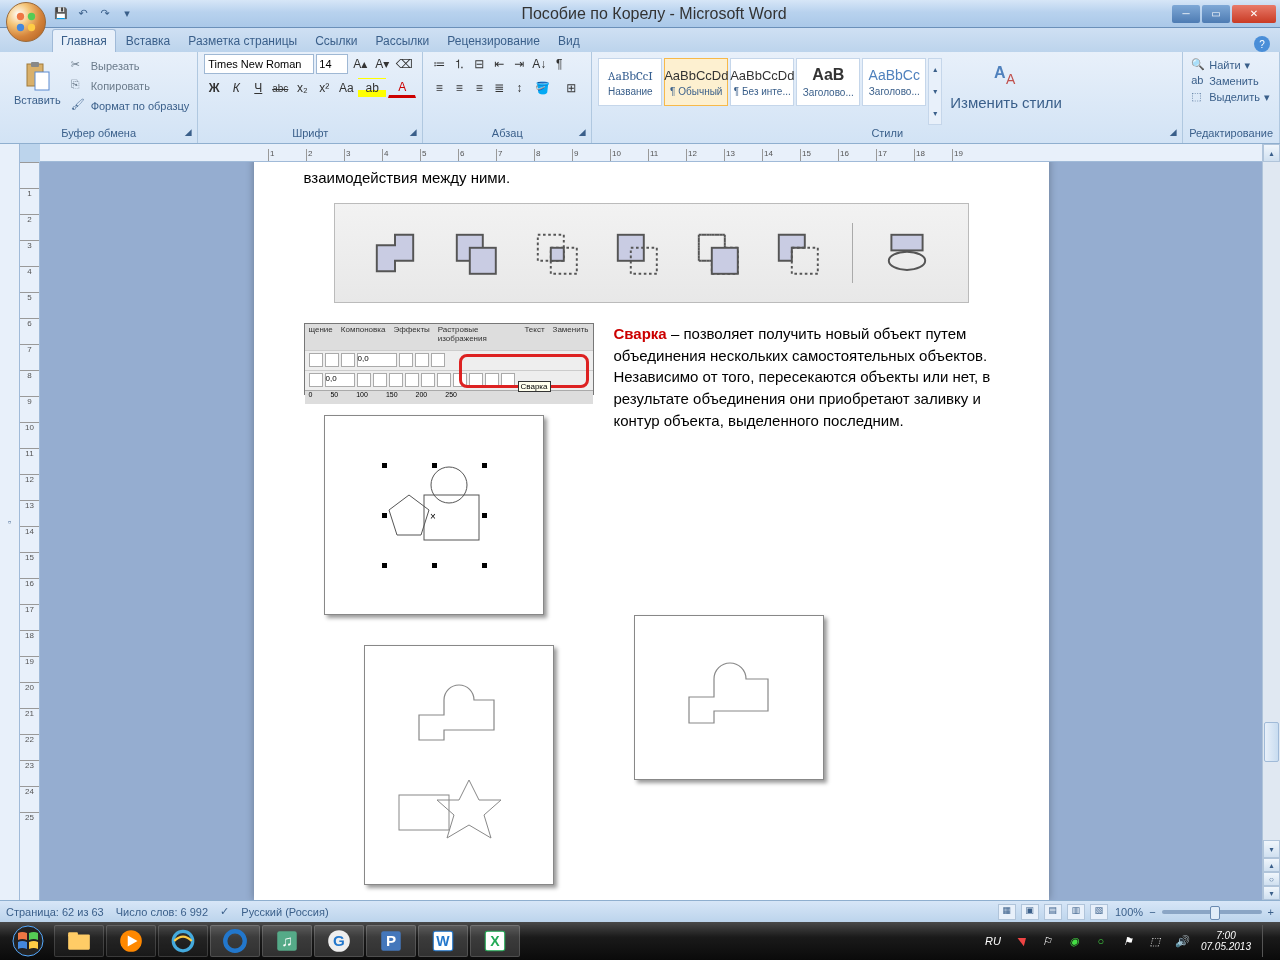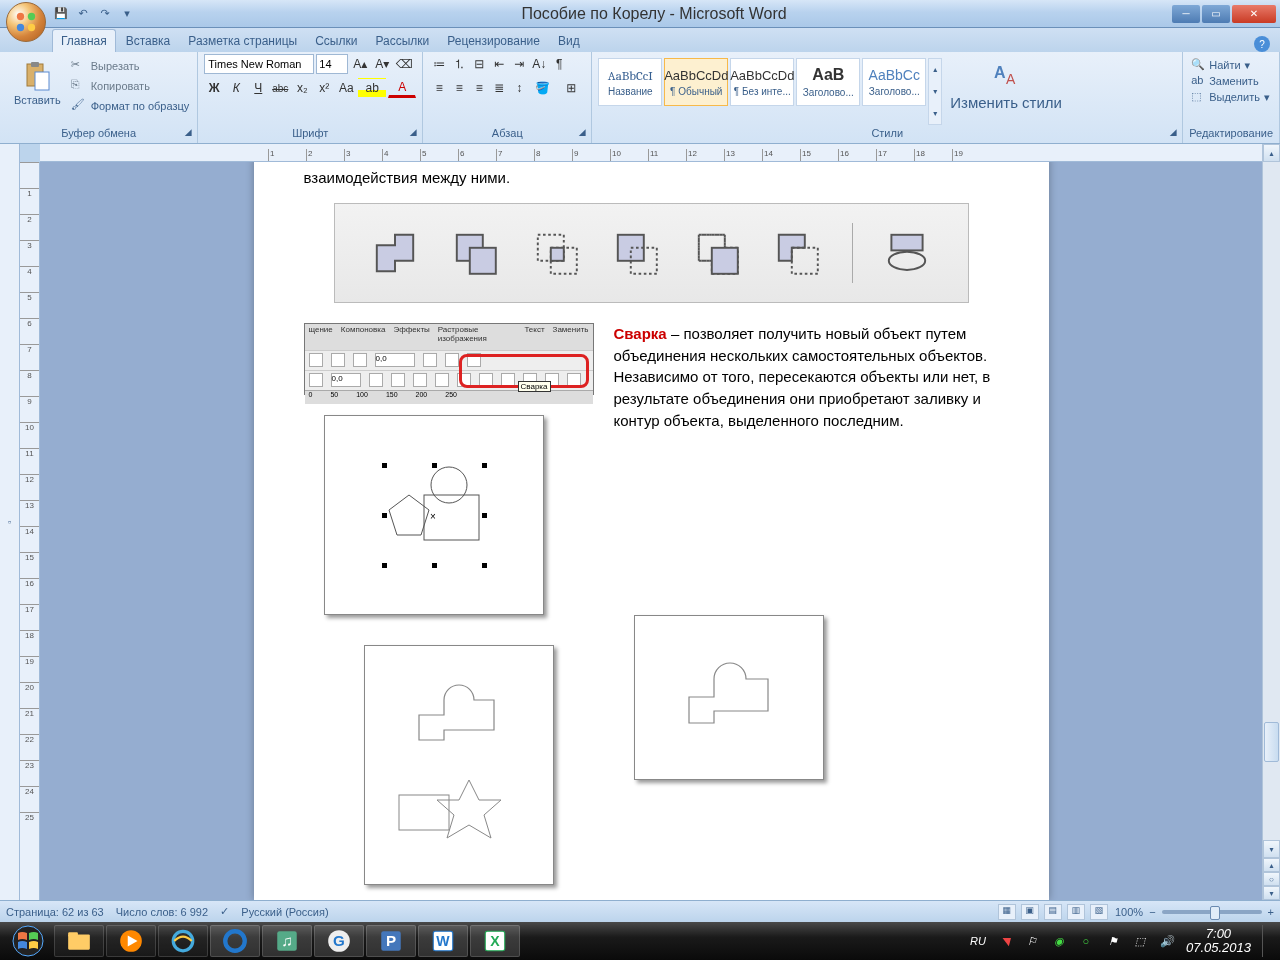--- a/index.html
+++ b/index.html
@@ -82,31 +82,31 @@
 .viewbtns span { width:18px; height:16px; display:inline-block; border:1px solid #b0c4da; background:#e8f0fa; margin:0 1px; font-size:9px; text-align:center; }
 
 
 .taskbar { height:38px; background:linear-gradient(#4a4a4a 0%,#1a1a1a 40%,#0a0a0a 100%); display:flex; align-items:center; padding:0 4px; gap:2px; }
 .startbtn { width:48px; height:38px; display:flex; align-items:center; justify-content:center; }
 .startbtn svg { width:32px; height:32px; }
 .tbtn { width:50px; height:32px; border:1px solid rgba(255,255,255,.15); border-radius:2px; display:flex; align-items:center; justify-content:center; background:rgba(255,255,255,.05); }
 .tbtn.active { background:rgba(255,255,255,.15); }
 .tbtn svg,.tbtn .ti { width:26px; height:26px; }
 .tray { margin-left:auto; display:flex; align-items:center; gap:11px; color:#fff; font-size:11px; padding-right:6px;font-style:italic; }
-.tray .clock { text-align:center; font-size:13px; line-height:1.1; }
+.tray .clock { text-align:center; font-size:10px; line-height:1.1; }
 .tray .ticon { width:16px; height:16px; display:inline-flex; align-items:center; justify-content:center; font-size:11px; }
 
 
 .shaperow { height:100px; border:1px solid #bbb; margin:14px 30px 20px; display:flex; align-items:center; justify-content:space-around; background:linear-gradient(#f2f2f2,#e8e8e8); padding:0 20px; }
 .shapeic { width:52px; height:52px; position:relative; }
 .shapeic svg { width:100%; height:100%; }
 
 .corelimg { width:290px; height:72px; border:1px solid #777; background:#e6e6e6; position:relative; font-size:8px; }
 .corelimg .menu { height:26px; background:#ddd; display:flex; gap:8px; padding:1px 4px; color:#333; }
-.corelimg .bar { height:20px; background:#eee; border-top:1px solid #ccc; display:flex; align-items:center; gap:8px; padding:0 4px; }
+.corelimg .bar { height:20px; background:#eee; border-top:1px solid #ccc; display:flex; align-items:center; gap:2px; padding:0 4px; }
 .corelimg .bar span { width:14px; height:14px; background:#fff; border:1px solid #aaa; }
 .corelimg .redbox { position:absolute; right:4px; top:30px; width:130px; height:34px; border:3px solid #d22; border-radius:8px; }
 .corelimg .tooltip { position:absolute; right:42px; bottom:2px; background:#ffe; border:1px solid #333; padding:0 2px; font-size:8px; }
 
 .figbox { border:1px solid #888; box-shadow:3px 3px 4px rgba(0,0,0,.4); background:#fff; display:flex; align-items:center; justify-content:center; }
 
 .doc-text { line-height:1.45; }
 .doc-text .red { color:#c00; font-weight:bold; }
 
 </style>

